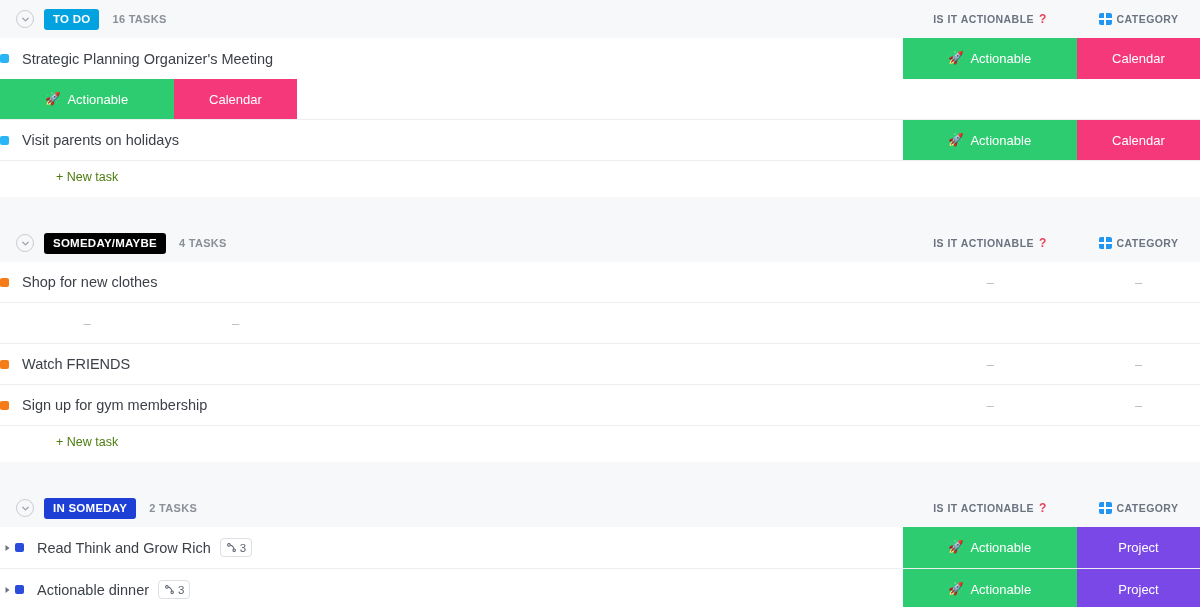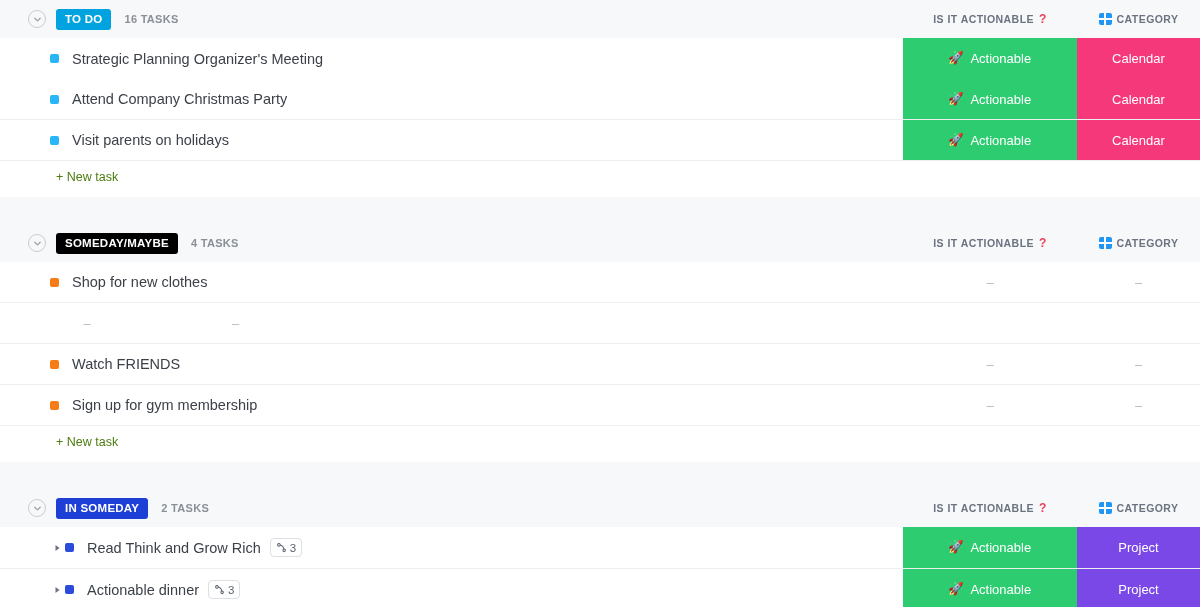--- a/index.html
+++ b/index.html
@@ -7,21 +7,21 @@
     width: 1200px; height: 607px;
     background: #f7f8f9;
     font-family: "Liberation Sans", sans-serif;
     overflow: hidden;
   }
   .board { width: 1200px; position: relative; }
 
   
   .group-header {
     display: flex; align-items: center;
-    height: 38px; padding-left: 28px;
+    height: 38px; padding-left: 16px;
     background: #f7f8f9;
     position: relative;
   }
   .collapse-btn {
     width: 18px; height: 18px; border-radius: 50%;
     border: 1px solid #c9ccd2;
     display: flex; align-items: center; justify-content: center;
     flex: 0 0 auto; margin-right: 10px; background: transparent;
   }
   .collapse-btn svg { display: block; }
@@ -61,21 +61,21 @@
   .grid-ico::after  { top: 0; bottom: 0; left: 5.8px; width: 1.5px; }
 
   
   .rows { background: #fff; }
   .row {
     display: flex; align-items: stretch;
     background: #fff; position: relative;
   }
   .row .title-cell {
     flex: 1 1 auto; display: flex; align-items: center;
-    padding-left: 50px; min-width: 0;
+    min-width: 0;
   }
   .row.sub .title-cell { }
   .divider { border-bottom: 1px solid #eceef0; }
 
   .expander {
     width: 14px; flex: 0 0 auto; display: flex;
     align-items: center; justify-content: center; margin-right: 1px;
   }
   .bullet {
     width: 9px; height: 9px; border-radius: 2px;
@@ -140,24 +140,20 @@
         </div>
         <div class="cell actionable" style="background:#2ecc71">
           <span class="rocket">🚀</span>
           <span>Actionable</span>
         </div>
         <div class="cell category" style="background:#f4387a">
           <span>Calendar</span>
         </div>
       </div>
       <div class="row divider" style="height:41px">
-        <div class="title-cell">
-          <span class="bullet" style="background:#29b6f6"></span>
-          <span class="task-title">Attend Company Christmas Party</span>
-        </div>
         <div class="cell actionable" style="background:#2ecc71">
           <span class="rocket">🚀</span>
           <span>Actionable</span>
         </div>
         <div class="cell category" style="background:#f4387a">
           <span>Calendar</span>
         </div>
       </div>
       <div class="row divider" style="height:41px">
         <div class="title-cell">

